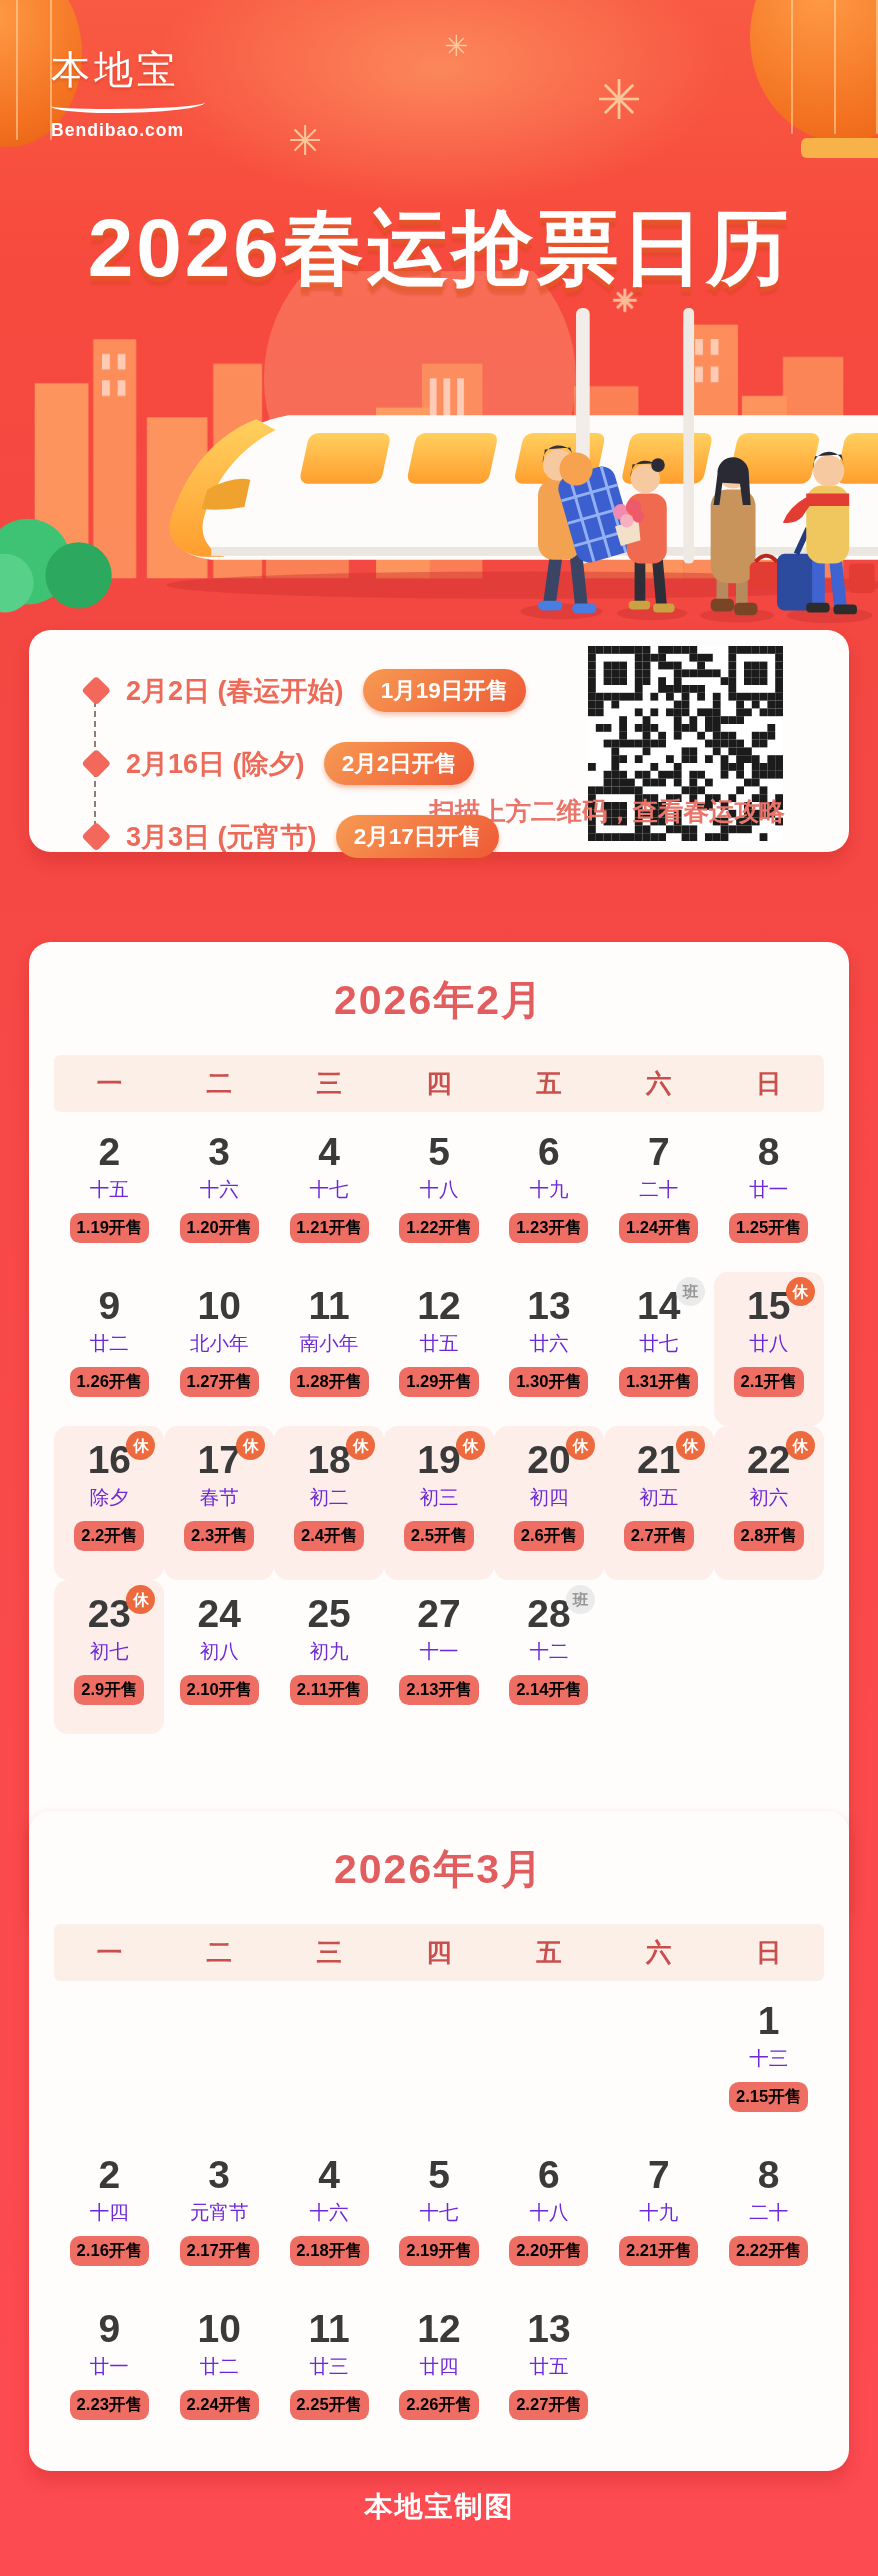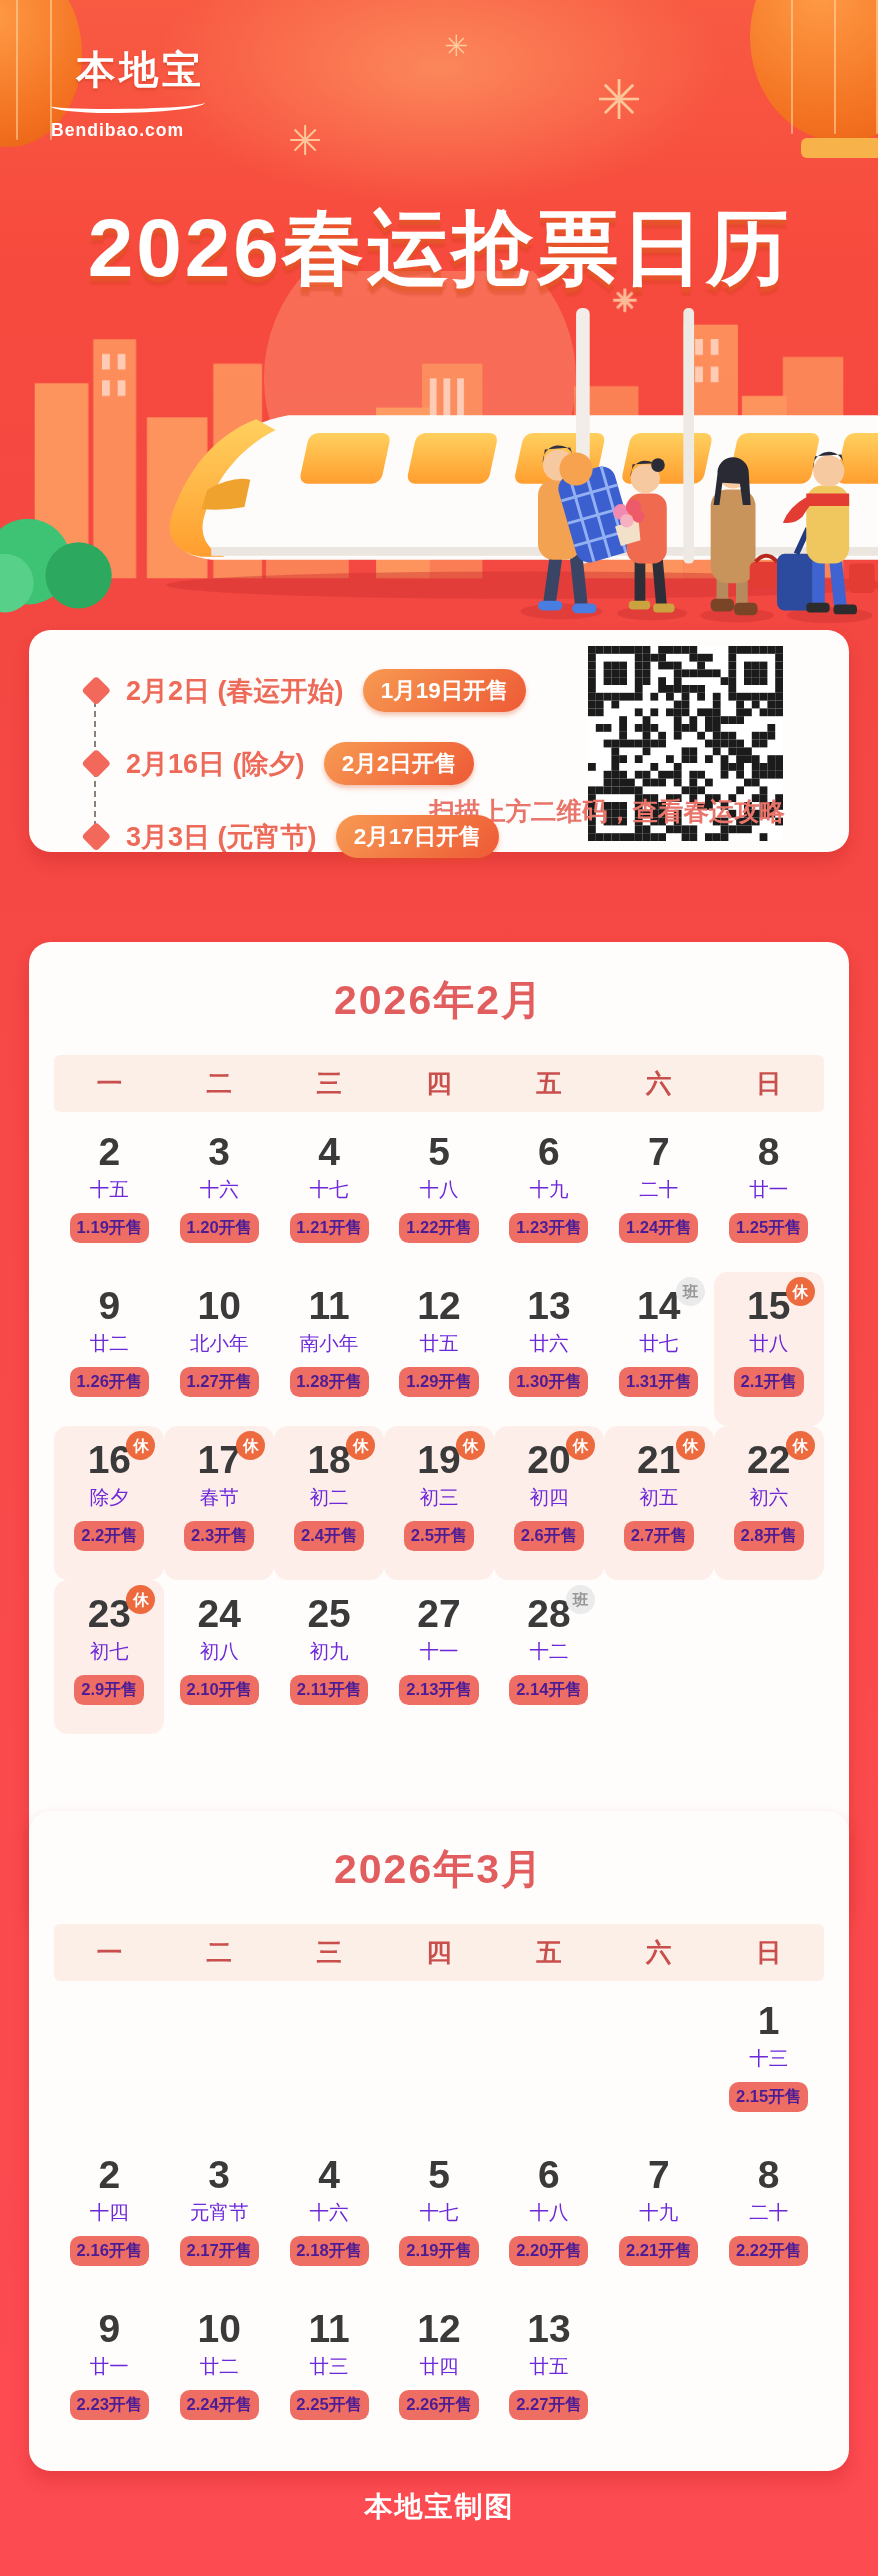--- a/index.html
+++ b/index.html
@@ -4,21 +4,21 @@
 <style>
   html,body{margin:0;padding:0;}
   body{font-family:"Liberation Sans","DejaVu Sans",sans-serif;background:#fff;}
   .poster{position:relative;width:879px;height:2576px;overflow:hidden;
     background:linear-gradient(180deg,#f85a42 0%,#f74a3e 10%,#f34742 24%,#f94a4a 55%,#fd4b52 100%);}
   .poster::before{content:"";position:absolute;left:0;top:0;width:879px;height:420px;
     background:radial-gradient(ellipse 410px 195px at 50% 68px,rgba(255,176,112,.55),rgba(255,176,112,0) 70%);}
 
   
   .logo{position:absolute;left:51px;top:43px;color:#fff;z-index:5;}
-  .logo-cn{font-size:39px;font-weight:700;letter-spacing:3.9px;text-shadow:0 2px 2.9px rgba(180,40,10,.35);text-align:right;}
+  .logo-cn{font-size:39px;font-weight:400;letter-spacing:3.9px;text-shadow:0 2px 2.9px rgba(180,40,10,.35);}
   .logo-swoosh{width:154px;height:15.6px;border-bottom:4.9px solid #fff;border-radius:0 0 90% 55%/0 0 15.6px 9.8px;margin-top:-3.9px;}
   .logo-en{font-size:17.6px;font-weight:700;margin-top:6.8px;letter-spacing:1px;}
   .lantern{position:absolute;z-index:1;}
   .lantern-body{background:radial-gradient(circle at 38% 30%,#ff9a45,#f2701f 70%,#e45f14);border-radius:50%;}
   .lantern .line{position:absolute;top:4%;bottom:4%;width:2px;background:rgba(255,220,170,.55);border-radius:2px;}
   .lantern-cap{position:absolute;left:50%;transform:translateX(-50%);background:#f7b24a;border-radius:5.9px;}
   .lantern-right{right:-57px;top:-68px;width:186px;height:210px;}
   .lantern-right .lantern-body{width:186px;height:210px;}
   .lantern-right .lantern-cap{bottom:-15.6px;width:84px;height:19.5px;}
   .lantern-left{left:-64px;top:-39px;width:146px;height:186px;}
@@ -54,21 +54,21 @@
   .card-mar{top:1811px;height:660px;}
   .cal-title{margin:5.9px 0 27px;text-align:center;font-size:41px;font-weight:800;color:#e25d5d;letter-spacing:2px;}
   .weekday-row{display:grid;grid-template-columns:repeat(7,1fr);height:57px;align-items:center;
     background:#fcefe8;border-radius:5.9px;margin-bottom:5.9px;}
   .wd{text-align:center;font-size:25.4px;font-weight:700;color:#c94f4c;}
   .week-row{display:grid;grid-template-columns:repeat(7,1fr);min-height:154px;}
   .day-cell{position:relative;text-align:center;padding-top:11.7px;box-sizing:border-box;}
   .day-cell.hl{background:#fdeeea;border-radius:13.7px;}
   .day-num{font-size:39px;font-weight:800;color:#3a3a3a;line-height:43px;}
   .lunar{font-size:19.5px;color:#6d28d9;margin-top:2.9px;}
-  .sale{display:inline-block;margin-top:10.7px;background:#ee6e63;color:#4c1d95;font-size:16.6px;font-weight:700;
+  .sale{display:inline-block;margin-top:10.7px;background:#ee6e63;color:#000000;font-size:16.6px;font-weight:700;
     padding:4.9px 6.8px;border-radius:9.8px;line-height:19.5px;}
   .tag{position:absolute;top:4.9px;right:8.8px;width:29px;height:29px;border-radius:50%;
     background:#ed6a3e;color:#fff;font-size:15.6px;line-height:29px;text-align:center;font-weight:700;}
   .tag.work{background:#ebebeb;color:#979797;}
 
   .footer-credit{position:absolute;left:0;top:2488px;width:100%;text-align:center;
     color:#fff;font-size:28px;font-weight:700;letter-spacing:2px;z-index:3;}
 </style>
 </head>
 <body>

